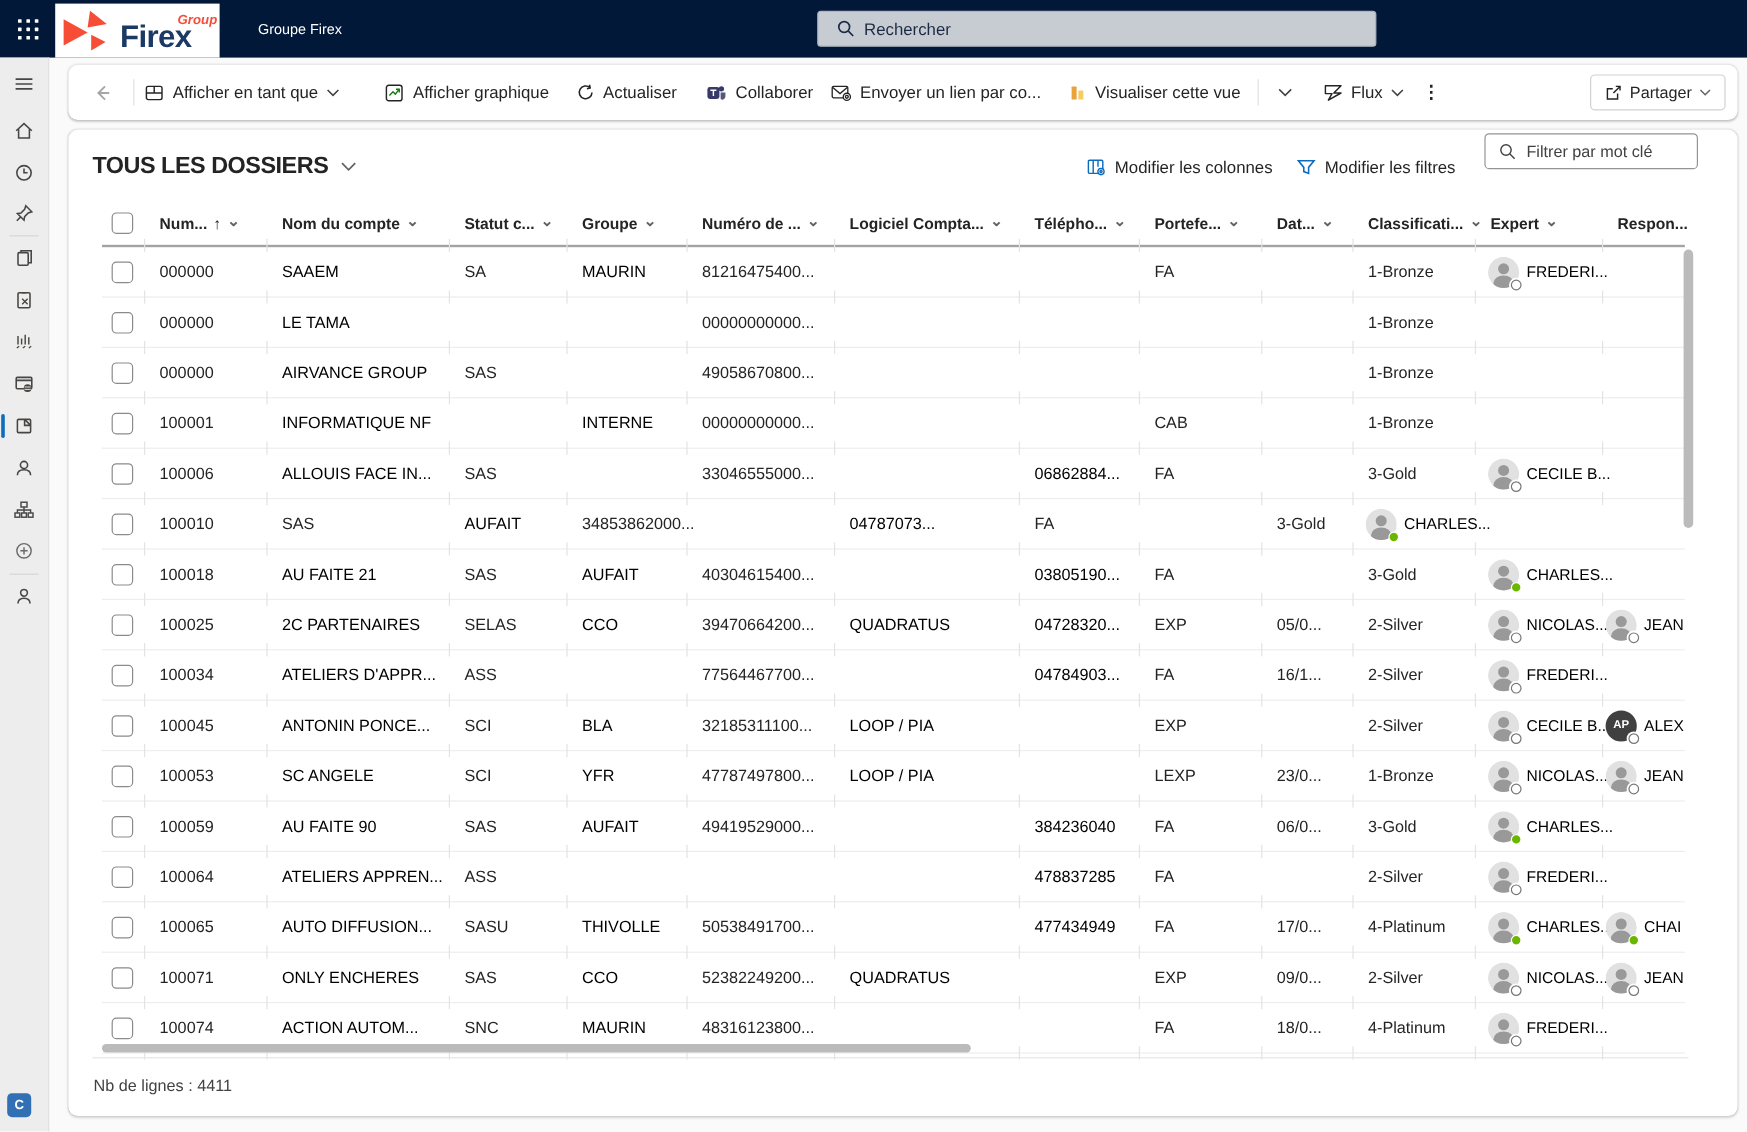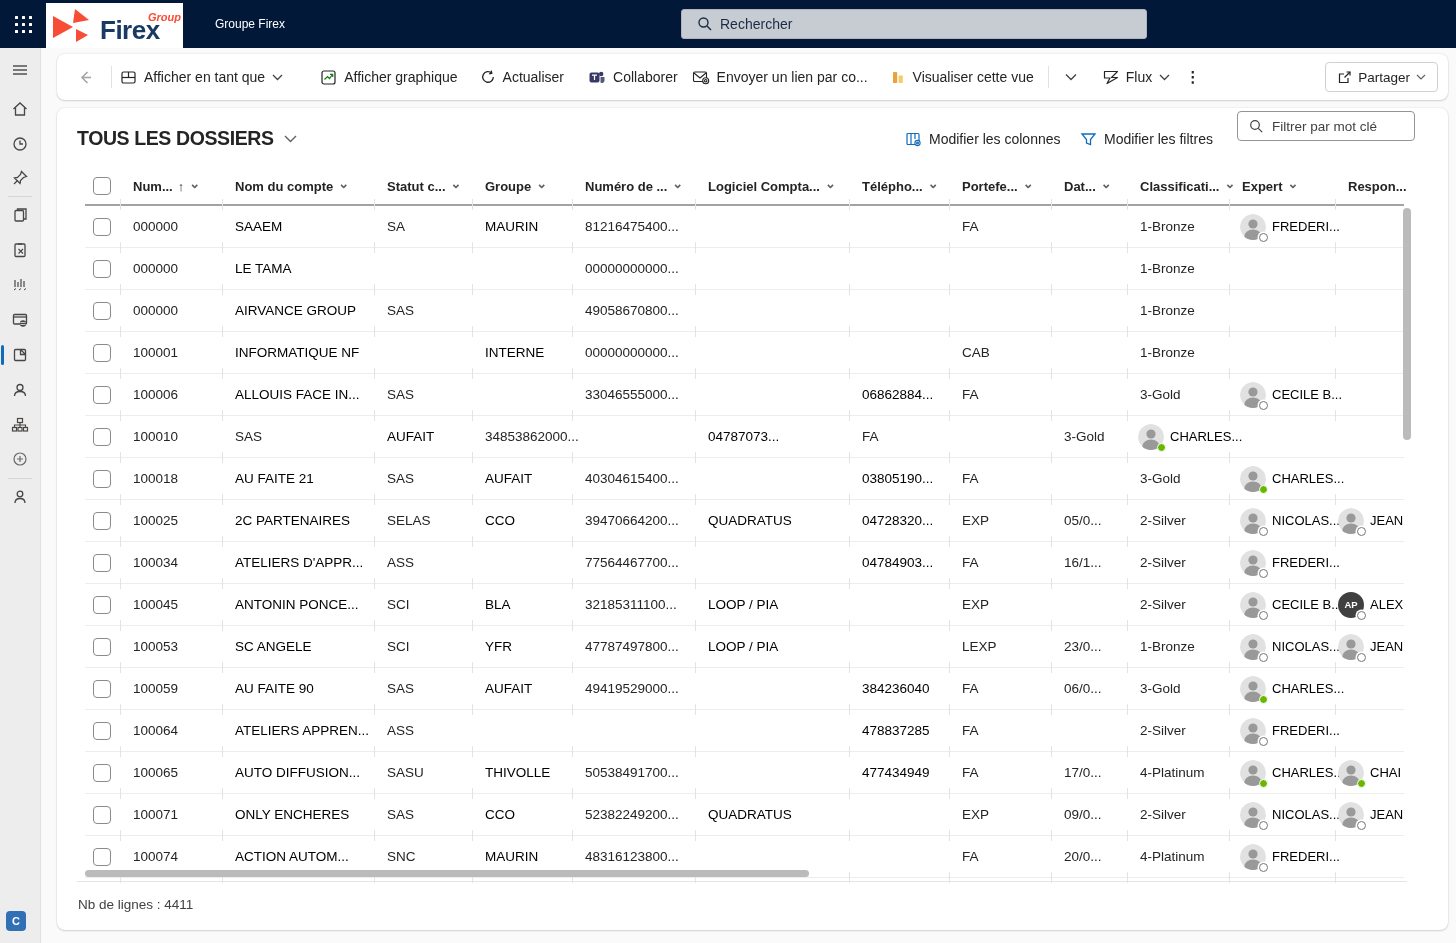--- a/index.html
+++ b/index.html
@@ -1040,21 +1040,21 @@
             <a class="lnk" data-name="account-link">ACTION AUTOM...</a>
           </div>
           <div class="cell" data-name="cell-statut">SNC</div>
           <div class="cell" data-name="cell-groupe">
             <a class="lnk" data-name="groupe-link">MAURIN</a>
           </div>
           <div class="cell" data-name="cell-numero">48316123800...</div>
           <div class="cell" data-name="cell-logiciel"></div>
           <div class="cell" data-name="cell-telephone"></div>
           <div class="cell" data-name="cell-portefeuille">FA</div>
-          <div class="cell" data-name="cell-date">20/0...</div>
+          <div class="cell" data-name="cell-date">18/0...</div>
           <div class="cell" data-name="cell-classification">4-Platinum</div>
           <div class="cell c-expert" data-name="cell-expert">
             <span class="person">
               <span class="avatar" data-name="avatar-photo">
                 <svg width="26" height="26" viewBox="0 0 26 26">
                   <defs>
                     <clipPath id="avc">
                       <circle cx="13" cy="13" r="13"></circle>
                     </clipPath>
                   </defs>

